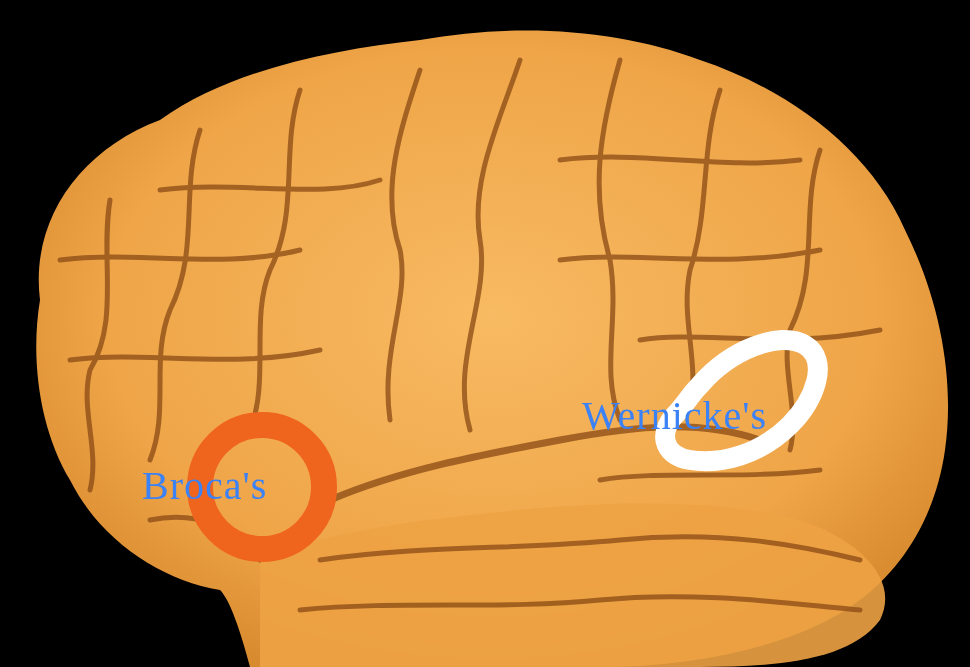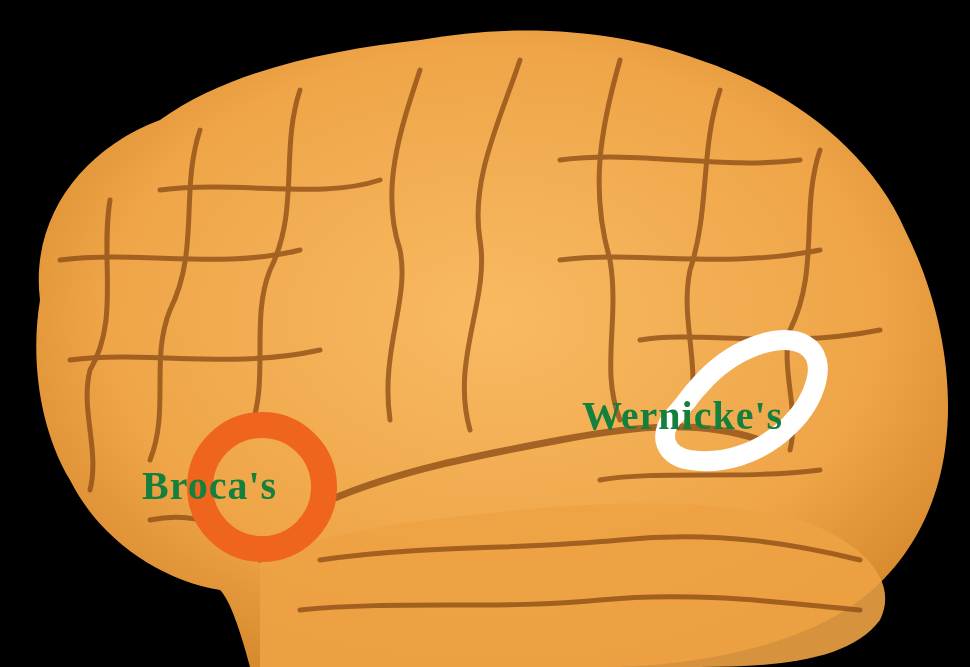--- a/index.html
+++ b/index.html
@@ -1,22 +1,22 @@
 <!DOCTYPE html>
 <html><head>
   <meta charset="utf-8">
   <style>
     html, body { margin: 0; padding: 0; background: #000; }
     .stage { position: relative; width: 970px; height: 667px; overflow: hidden; background: #000; }
     svg { position: absolute; left: 0; top: 0; }
     .label {
       position: absolute;
       font-family: "Liberation Serif", "DejaVu Serif", serif;
-      font-weight: bold;
-      color: #15803d;
+      font-weight: normal;
+      color: #3b82f6;
       white-space: nowrap;
       letter-spacing: 1px;
     }
     .label-broca { left: 142px; top: 462px; font-size: 40px; }
     .label-wernicke { left: 582px; top: 392px; font-size: 40px; }
   </style>
 </head>
 <body>
 
 <div class="stage">

